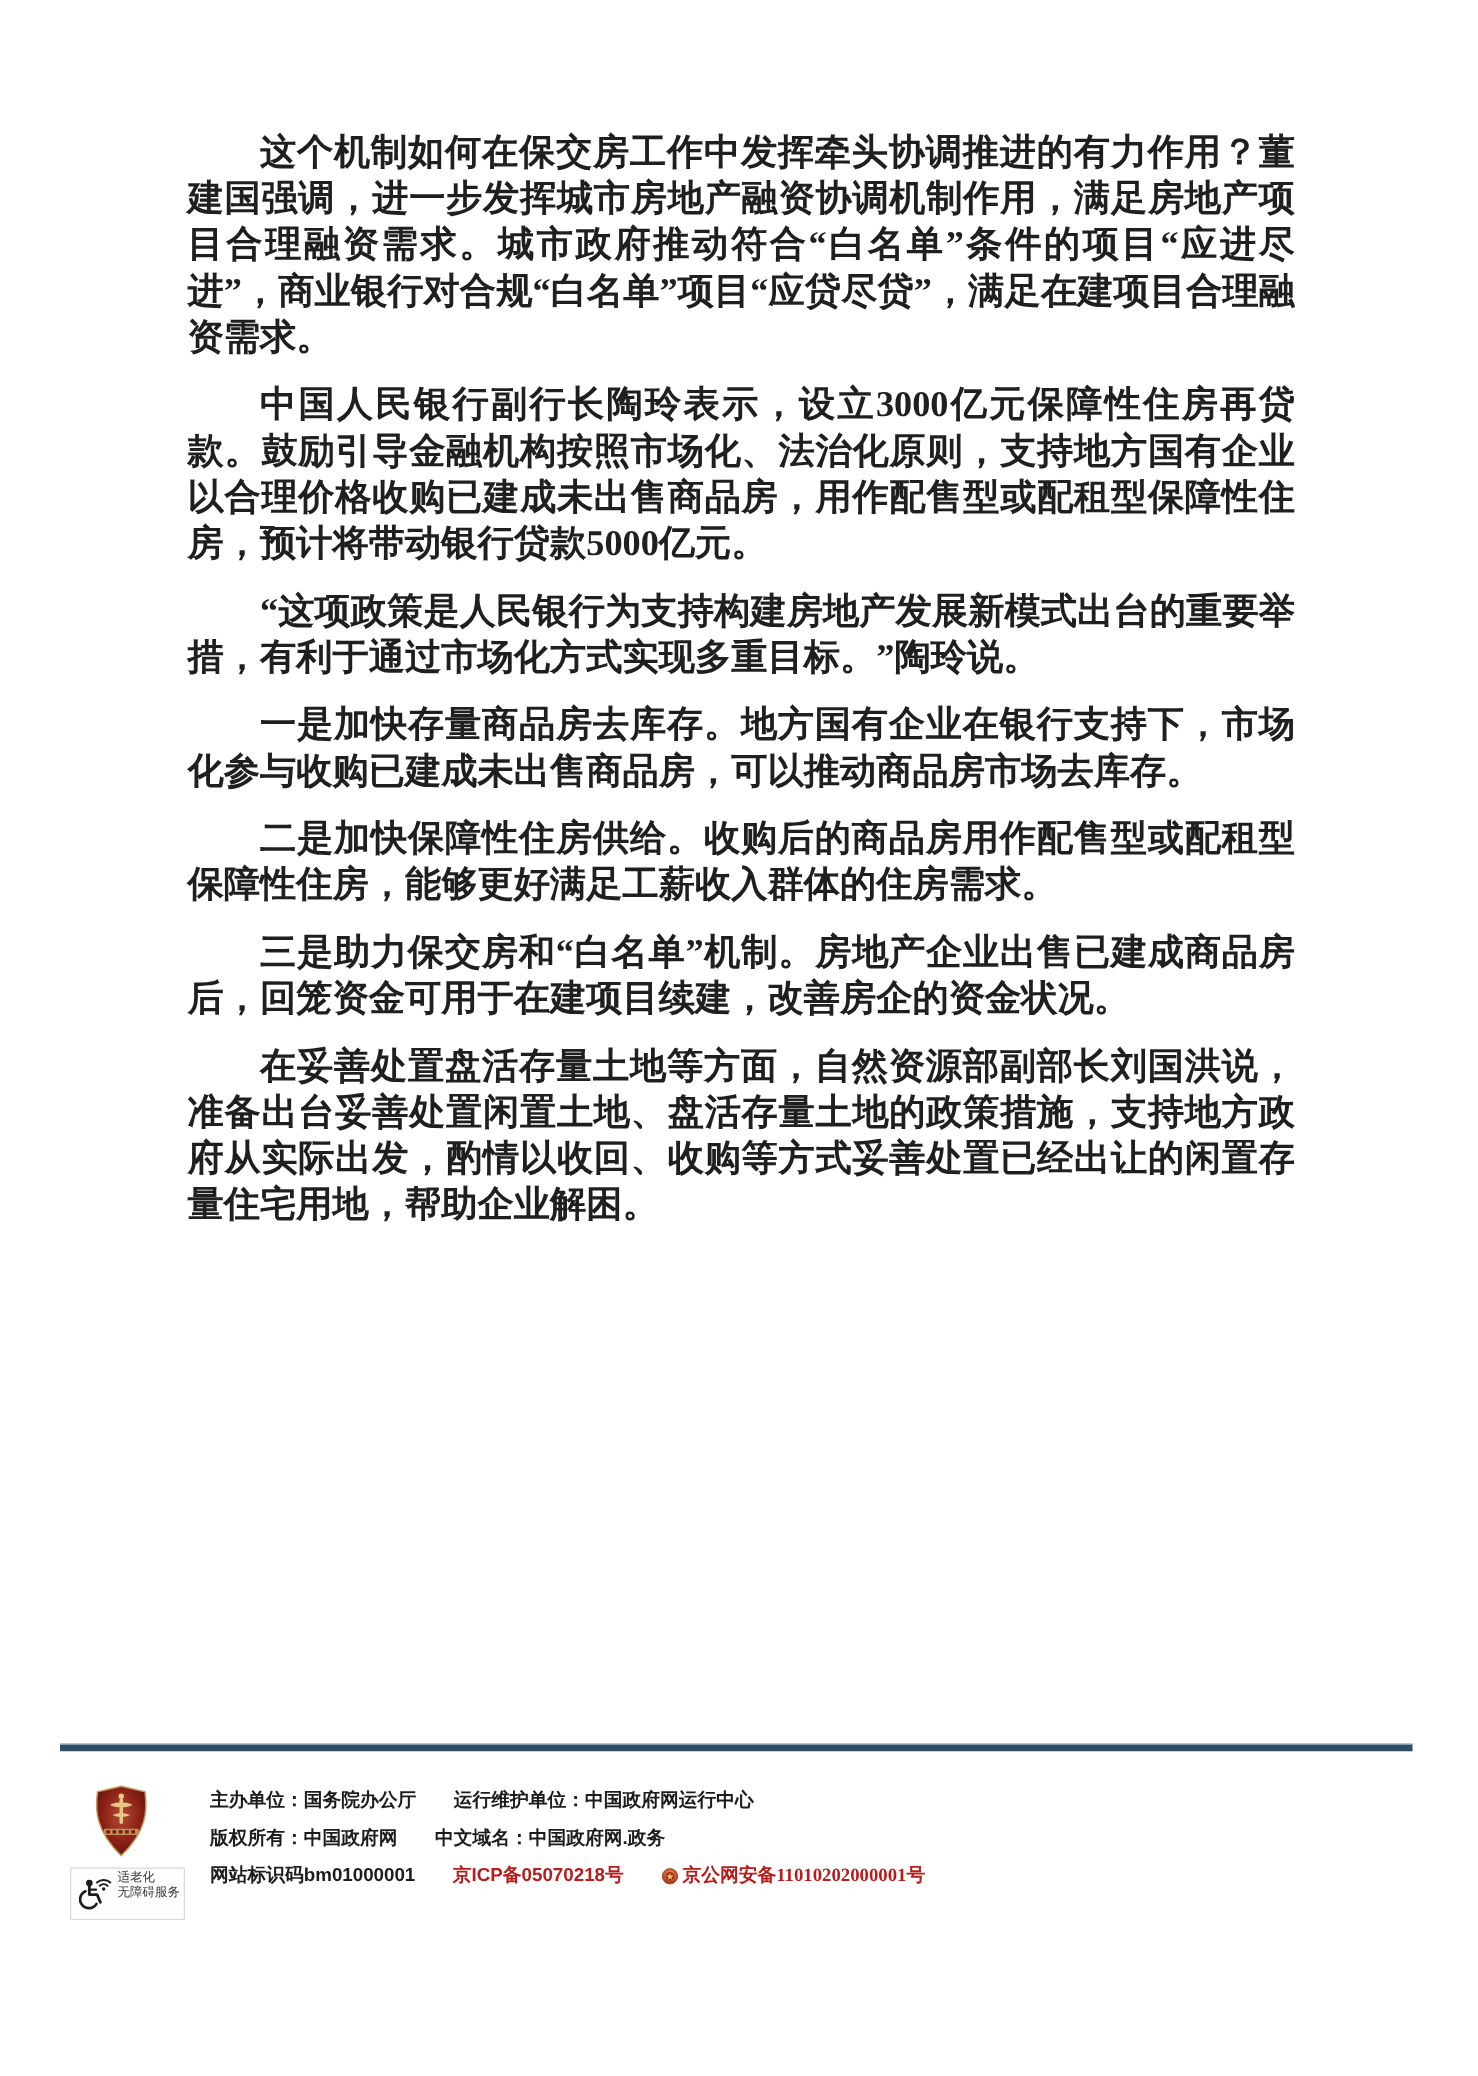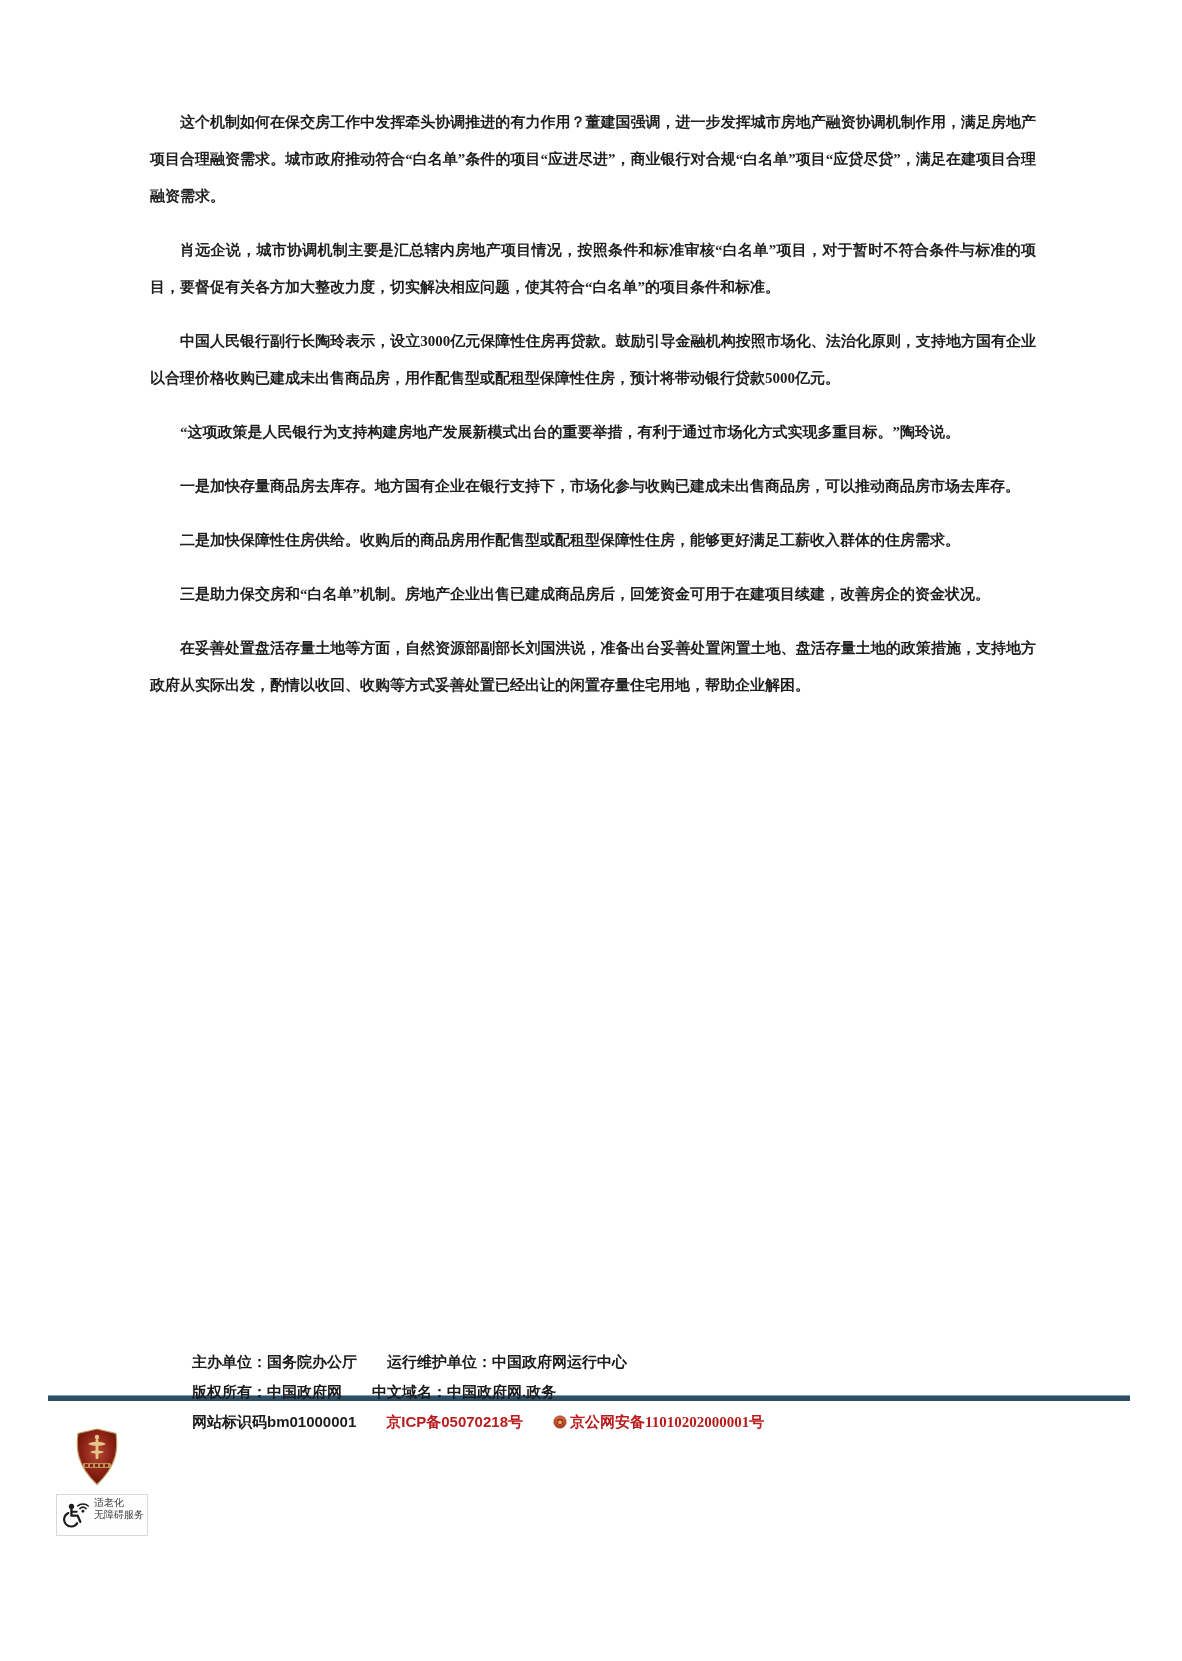--- a/index.html
+++ b/index.html
@@ -9,54 +9,53 @@
     overflow:hidden;
   }
   
   .article{
     position:absolute;left:150px;top:104px;width:886px;
     font-family:"Liberation Serif","DejaVu Serif",serif;
     font-weight:700;color:#1f1f1f;
   }
   .article p{
     margin:0 0 17px 0;
-    font-size:15px;line-height:37px;
+    font-size:29px;line-height:37px;
     text-indent:2em;text-align:justify;
   }
   
   .divider{
     position:absolute;left:48px;top:1395px;width:1082px;height:6px;
     background:#2f4d63;border-top:1px solid #7da0b8;box-sizing:border-box;
   }
   .logo{
     position:absolute;left:74px;top:1428px;width:46px;height:58px;display:block;cursor:pointer;
   }
   .a11y{
     position:absolute;left:56px;top:1494px;width:92px;height:42px;
     border:1px solid #d9d9d9;background:#fefefe;box-sizing:border-box;
     display:flex;align-items:flex-start;gap:4px;padding:2px 3px;cursor:pointer;
   }
   .a11y-text{display:flex;flex-direction:column;color:#3a3a3a;}
   .a11y-text span{font-size:10px;line-height:12px;white-space:nowrap;}
   .footer-text{
-    position:absolute;left:168px;top:1354px;color:#1c1c1c;font-weight:700;margin-left:24px;
+    position:absolute;left:168px;top:1433px;color:#1c1c1c;font-weight:700;
   }
   .frow{height:30px;font-size:15px;line-height:16px;white-space:nowrap;display:flex;align-items:flex-start;}
   .frow .gap{margin-right:30px;}
   .frow a{color:#b91c1c;text-decoration:none;cursor:pointer;}
   .badge-wrap{display:inline-flex;align-items:center;gap:3px;font-family:Liberation Serif, serif;}
 </style>
 </head>
 <body>
 
 <div>
 
   <main class="article">
     <p>这个机制如何在保交房工作中发挥牵头协调推进的有力作用？董建国强调，进一步发挥城市房地产融资协调机制作用，满足房地产项目合理融资需求。城市政府推动符合“白名单”条件的项目“应进尽进”，商业银行对合规“白名单”项目“应贷尽贷”，满足在建项目合理融资需求。</p>
-    <p>肖远企说，城市协调机制主要是汇总辖内房地产项目情况，按照条件和标准审核“白名单”项目，对于暂时不符合条件与标准的项目，要督促有关各方加大整改力度，切实解决相应问题，使其符合“白名单”的项目条件和标准。</p>
     <p>中国人民银行副行长陶玲表示，设立3000亿元保障性住房再贷款。鼓励引导金融机构按照市场化、法治化原则，支持地方国有企业以合理价格收购已建成未出售商品房，用作配售型或配租型保障性住房，预计将带动银行贷款5000亿元。</p>
     <p>“这项政策是人民银行为支持构建房地产发展新模式出台的重要举措，有利于通过市场化方式实现多重目标。”陶玲说。</p>
     <p>一是加快存量商品房去库存。地方国有企业在银行支持下，市场化参与收购已建成未出售商品房，可以推动商品房市场去库存。</p>
     <p>二是加快保障性住房供给。收购后的商品房用作配售型或配租型保障性住房，能够更好满足工薪收入群体的住房需求。</p>
     <p>三是助力保交房和“白名单”机制。房地产企业出售已建成商品房后，回笼资金可用于在建项目续建，改善房企的资金状况。</p>
     <p>在妥善处置盘活存量土地等方面，自然资源部副部长刘国洪说，准备出台妥善处置闲置土地、盘活存量土地的政策措施，支持地方政府从实际出发，酌情以收回、收购等方式妥善处置已经出让的闲置存量住宅用地，帮助企业解困。</p>
   </main>
 
   <div class="divider"></div>
 

